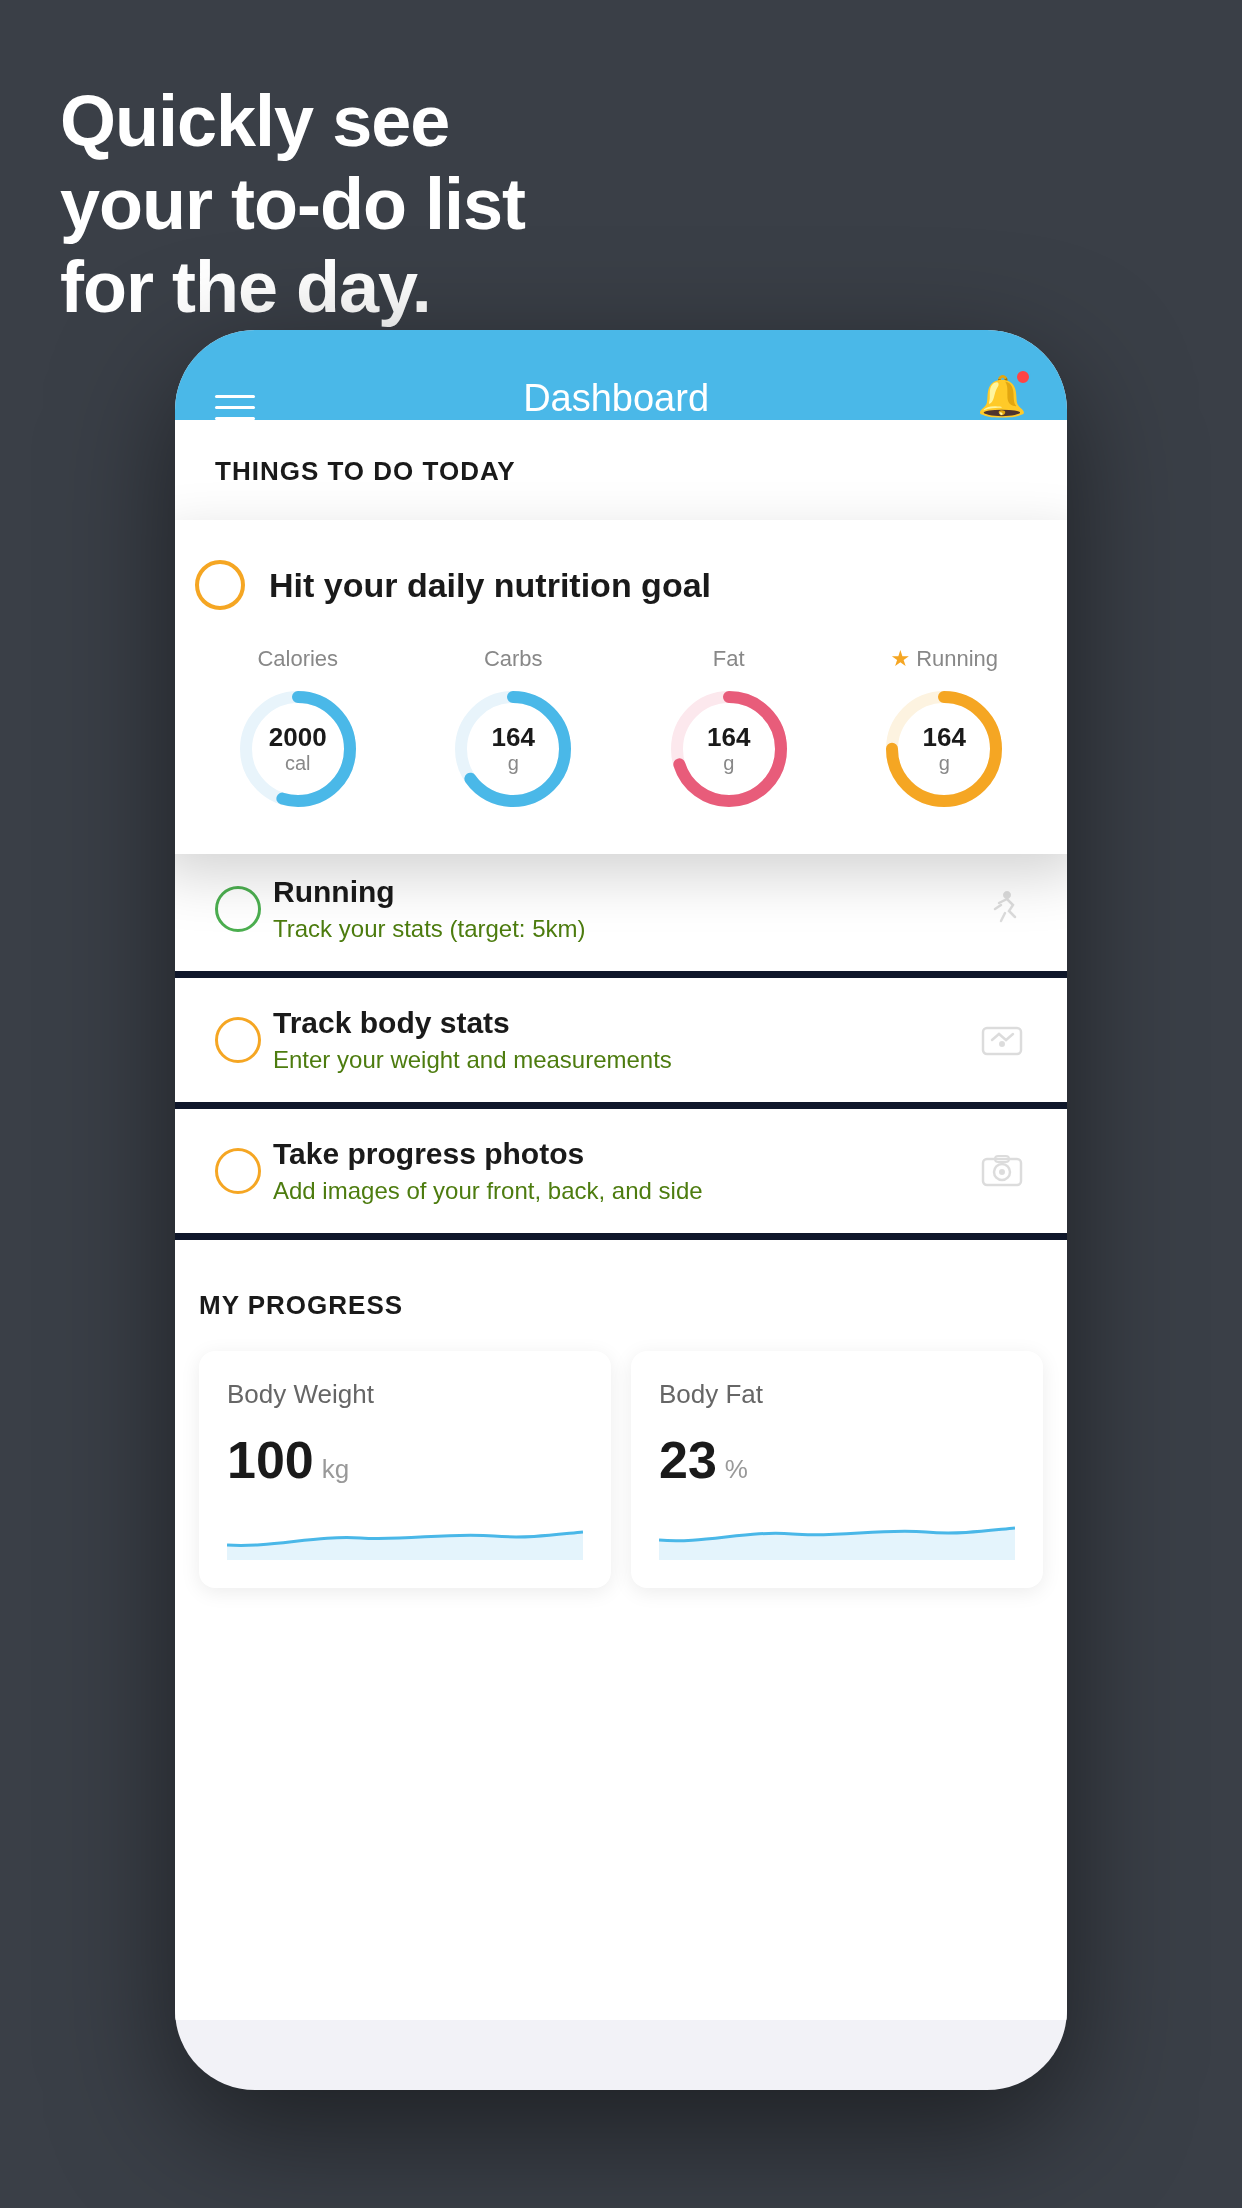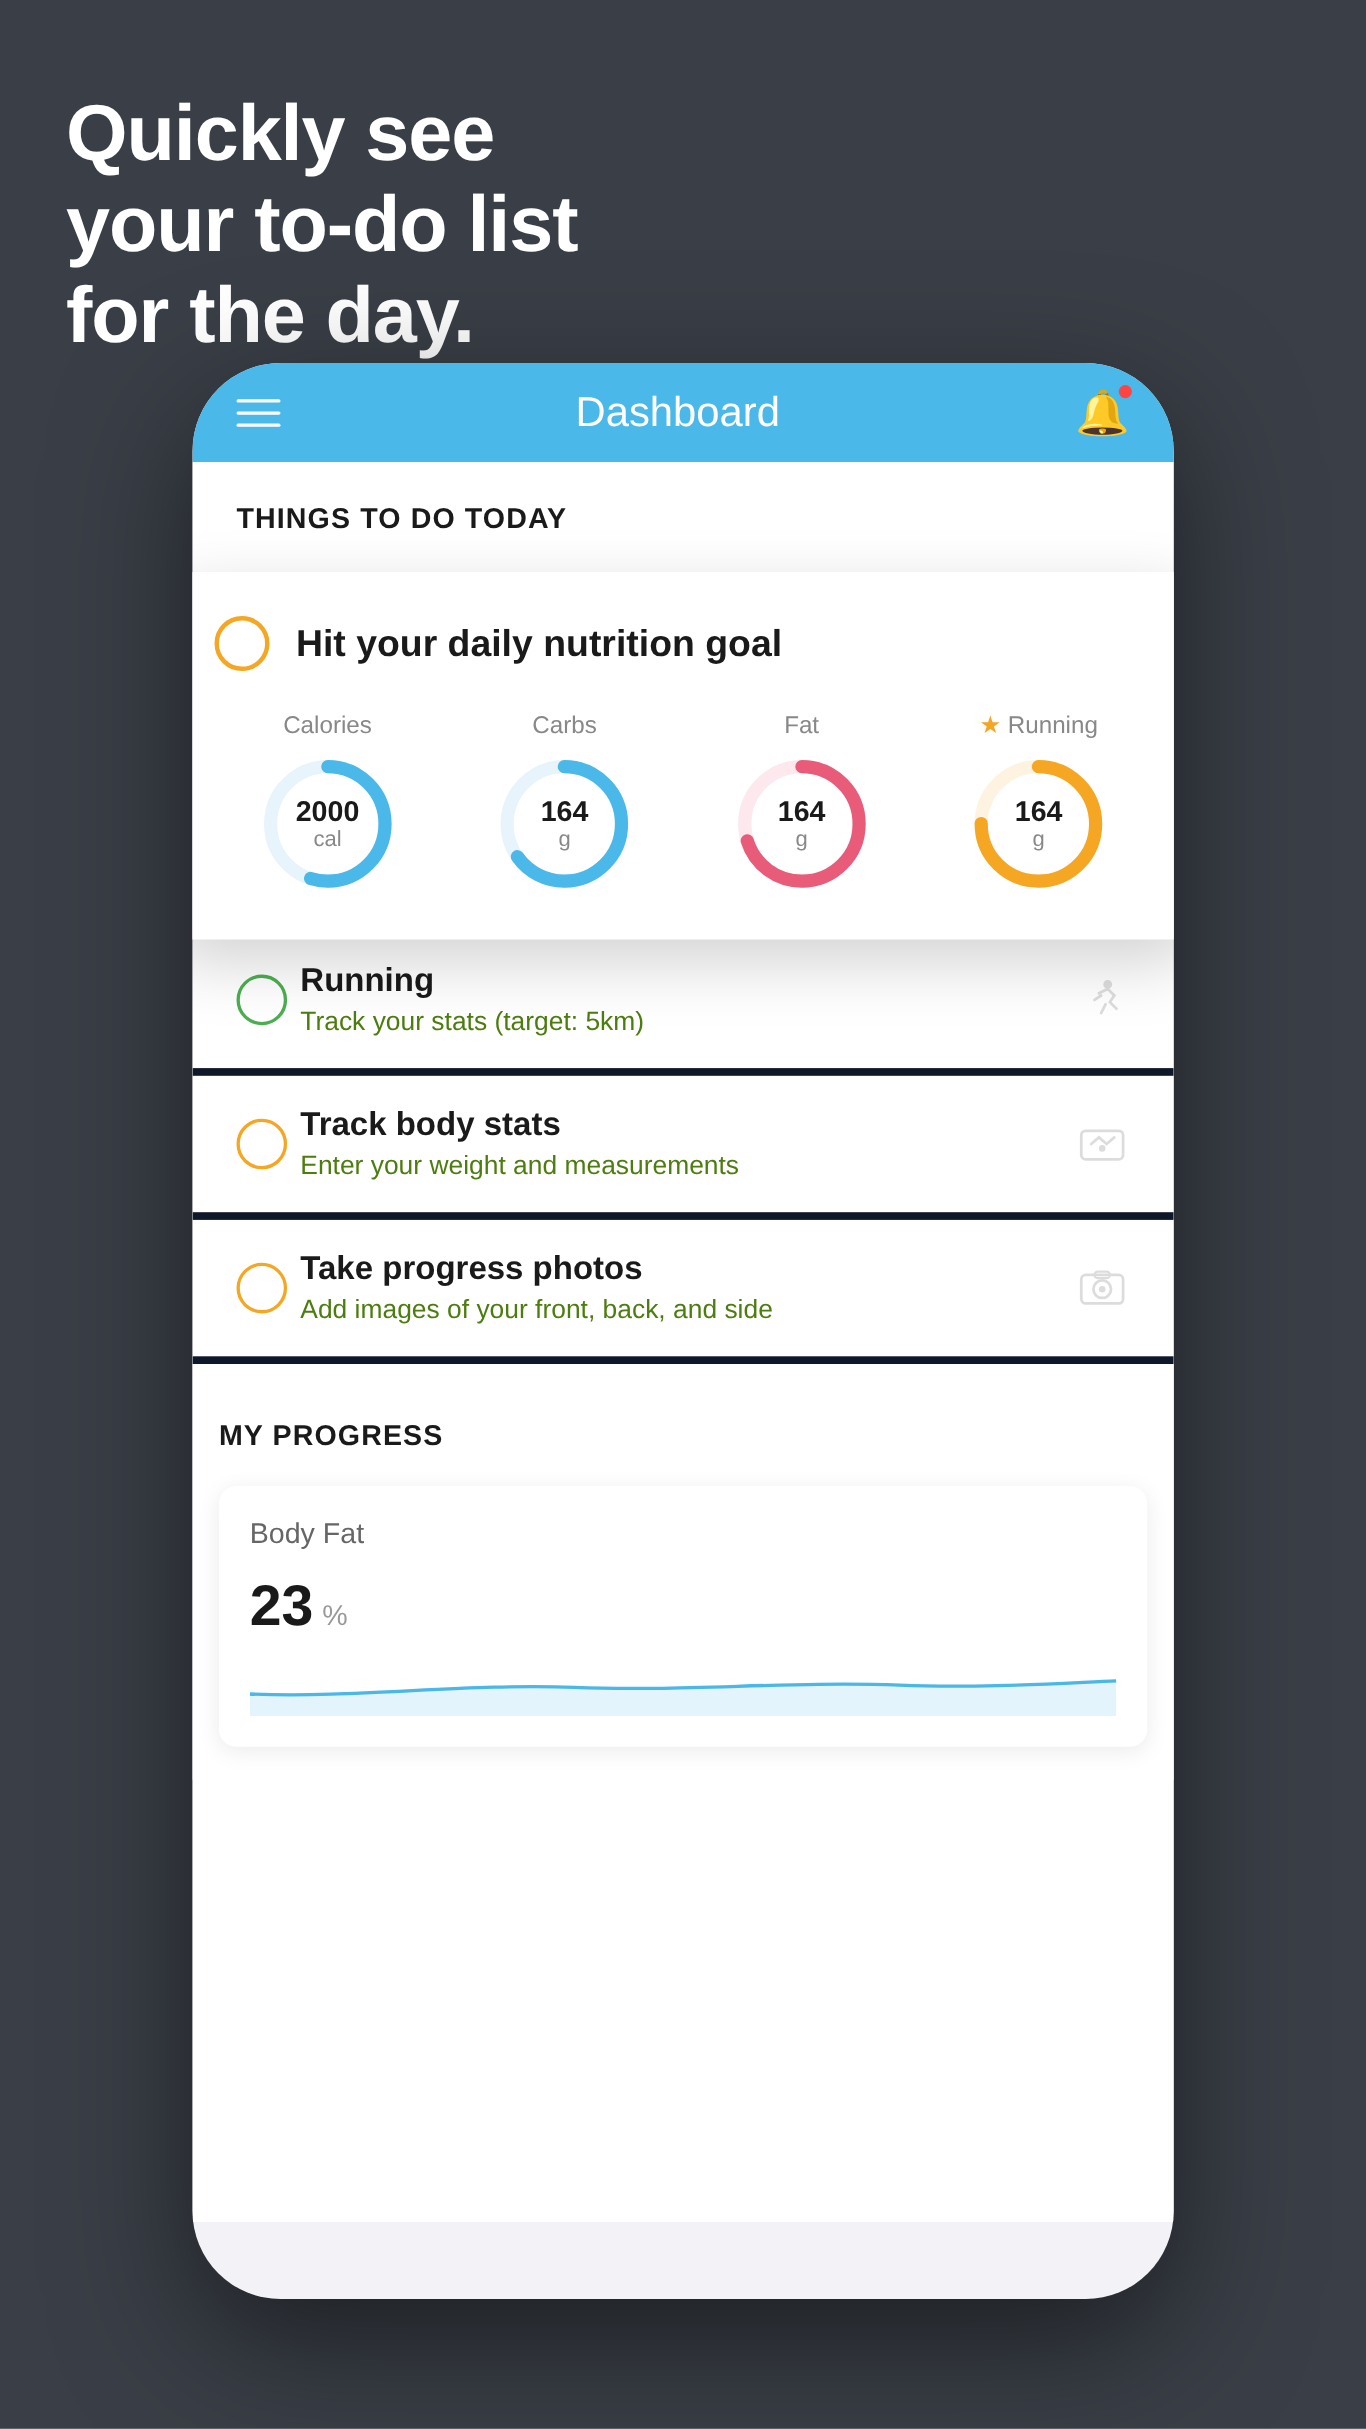--- a/index.html
+++ b/index.html
@@ -105,21 +105,21 @@
       height: 100%;
       width: 85%;
       border-radius: 2px;
     }
 
     
     .app-header {
       background: #4ab8e8;
       height: 90px;
       display: flex;
-      align-items: center;
+      align-items: flex-end;
       justify-content: space-between;
       padding: 0 40px;
     }
 
     .hamburger {
       display: flex;
       flex-direction: column;
       gap: 8px;
       cursor: pointer;
     }
@@ -535,20 +535,33 @@
           </svg>
         </div>
       </div>
 
     </div>
 
     <div class="progress-section">
       <div class="progress-label">MY PROGRESS</div>
       <div class="progress-cards">
 
+        <div class="progress-card">
+          <div class="progress-card-title">Body Weight</div>
+          <div class="progress-value-row">
+            <span class="progress-value">100</span>
+            <span class="progress-unit">kg</span>
+          </div>
+          <div class="progress-chart">
+            <svg width="100%" height="50" viewBox="0 0 320 50" preserveAspectRatio="none">
+              <path d="M0 35 C40 38 80 25 120 28 C160 31 200 22 240 26 C270 29 300 24 320 22" class="chart-line" stroke="#4ab8e8" stroke-width="2.5" fill="none"></path>
+              <path d="M0 35 C40 38 80 25 120 28 C160 31 200 22 240 26 C270 29 300 24 320 22 L320 50 L0 50Z" class="chart-fill" fill="rgba(74,184,232,0.15)"></path>
+            </svg>
+          </div>
+        </div>
 
         <div class="progress-card">
           <div class="progress-card-title">Body Fat</div>
           <div class="progress-value-row">
             <span class="progress-value">23</span>
             <span class="progress-unit">%</span>
           </div>
           <div class="progress-chart">
             <svg width="100%" height="50" viewBox="0 0 320 50" preserveAspectRatio="none">
               <path d="M0 30 C40 34 80 20 120 24 C160 28 200 18 240 22 C270 25 300 20 320 18" class="chart-line" stroke="#4ab8e8" stroke-width="2.5" fill="none"></path>

